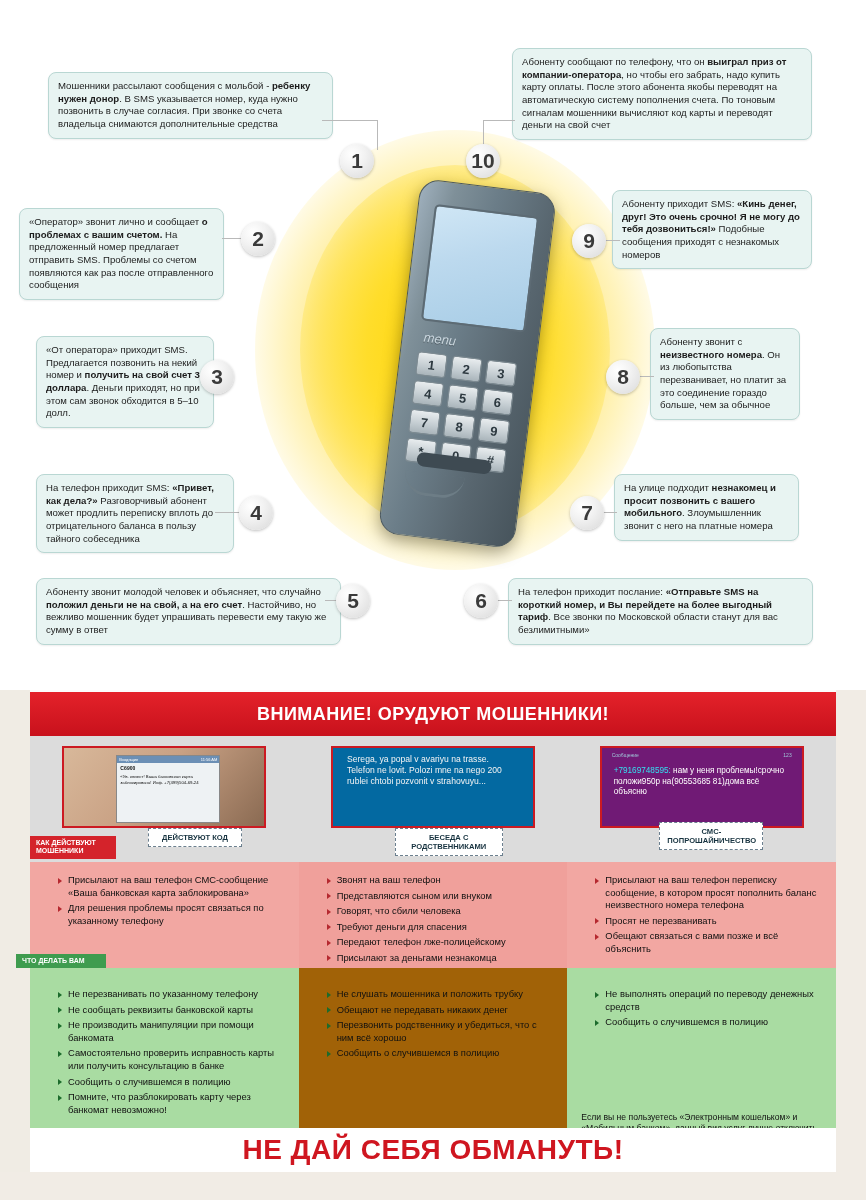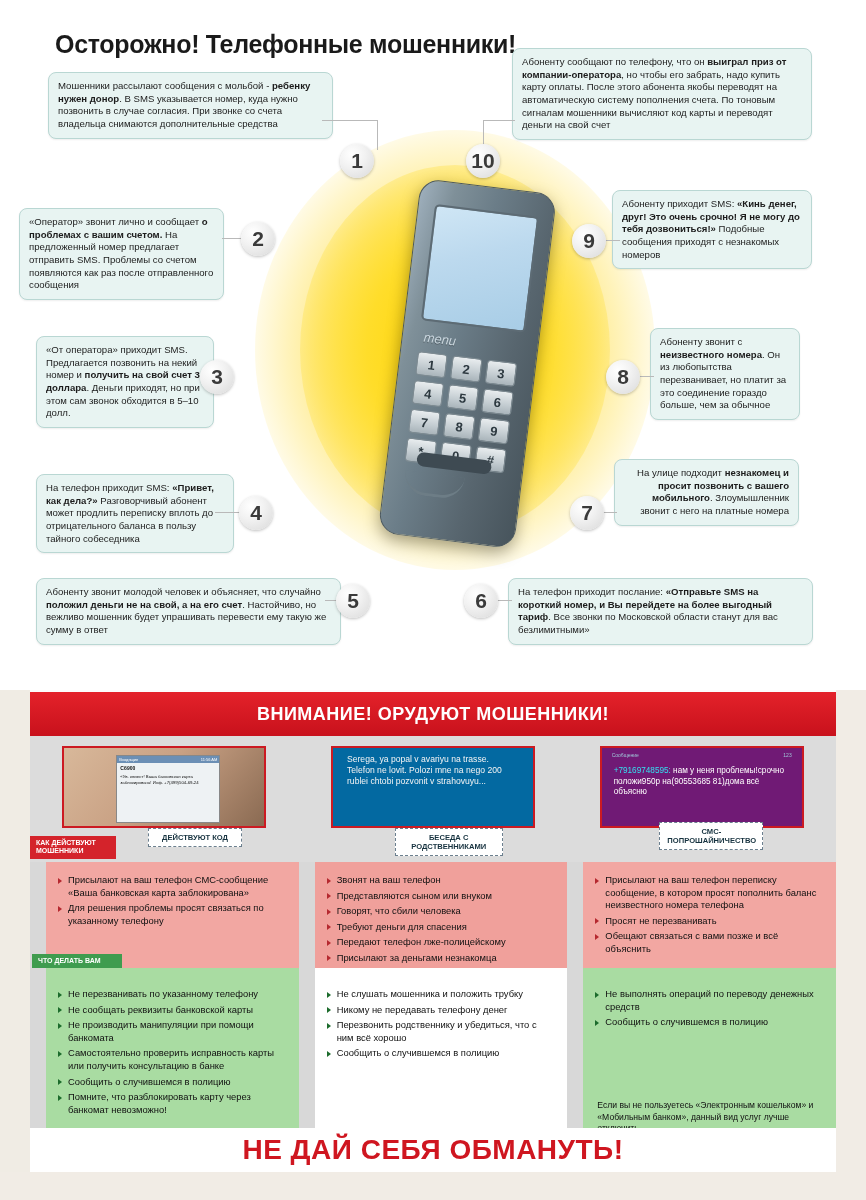--- a/index.html
+++ b/index.html
@@ -157,27 +157,27 @@
     background:#3f9c4f;color:#ffffff;
     font-size:7px;font-weight:bold;padding:3px 6px;line-height:1.2;
   }
   .side-tag.red{background:#d4232b;}
   .cols{
     position:absolute;left:0;top:170px;width:806px;height:258px;
     display:flex;
   }
   .col{flex:1;position:relative;}
   .panel{
-    position:absolute;left:16px;right:0;padding:12px 14px 10px 12px;
+    position:absolute;left:0;right:0;padding:12px 14px 10px 28px;
     font-size:9.4px;line-height:1.34;color:#101010;
   }
   .panel.red{top:0;height:106px;background:#f2a7a2;}
   .panel.green{top:106px;height:152px;background:#a9dca2;}
   .panel.red.c2{background:#f0a09b;}
-  .panel.green.c2{background:#ffffff;}
+  .panel.green.c2{background:#a16207;}
   ul.bul{margin:0;padding:0;list-style:none;}
   ul.bul li{position:relative;padding-left:10px;margin-bottom:3px;}
   ul.bul li:before{
     content:"";position:absolute;left:0;top:3.5px;
     border-left:4px solid #b5282f;border-top:3px solid transparent;border-bottom:3px solid transparent;
   }
   .panel.green ul.bul li:before{border-left-color:#1c6b2c;}
   .note{
     position:absolute;left:14px;bottom:8px;right:14px;
     font-size:8.6px;line-height:1.3;color:#101010;
@@ -198,21 +198,20 @@
 
 <div class="page">
 
   <div class="edge-t"></div>
   <div class="edge-l"></div>
   <div class="edge-r"></div>
   <div class="edge-b"></div>
 
   <div class="top">
 
-    <div class="main-title">Осторожно! Телефонные мошенники!</div>
 
     <div class="glow"></div>
     <div class="glow2"></div>
 
     <div class="phone">
       <div class="phone-body"></div>
       <div class="phone-screen"></div>
       <div class="phone-menu">menu</div>
       <div class="keys">
         <div class="keyrow">
@@ -263,21 +262,21 @@
     <div class="num" style="left:606px;top:360px;">8</div>
     <div class="num" style="left:572px;top:224px;">9</div>
     <div class="num" style="left:466px;top:144px;">10</div>
 
     <div class="box" style="left:48px;top:72px;width:265px;">Мошенники рассылают сообщения с мольбой - <b>ребенку нужен донор</b>. В SMS указывается номер, куда нужно позвонить в случае согласия. При звонке со счета владельца снимаются дополнительные средства</div>
     <div class="box" style="left:19px;top:208px;width:185px;">«Оператор» звонит лично и сообщает <b>о проблемах с вашим счетом.</b> На предложенный номер предлагает отправить SMS. Проблемы со счетом появляются как раз после отправленного сообщения</div>
     <div class="box" style="left:36px;top:336px;width:158px;">«От оператора» приходит SMS. Предлагается позвонить на некий номер и <b>получить на свой счет 3 доллара</b>. Деньги приходят, но при этом сам звонок обходится в 5–10 долл.</div>
     <div class="box" style="left:36px;top:474px;width:178px;">На телефон приходит SMS: <b>«Привет, как дела?»</b> Разговорчивый абонент может продлить переписку вплоть до отрицательного баланса в пользу тайного собеседника</div>
     <div class="box" style="left:36px;top:578px;width:285px;">Абоненту звонит молодой человек и объясняет, что случайно <b>положил деньги не на свой, а на его счет</b>. Настойчиво, но вежливо мошенник будет упрашивать перевести ему такую же сумму в ответ</div>
     <div class="box" style="left:508px;top:578px;width:285px;">На телефон приходит послание: <b>«Отправьте SMS на короткий номер, и Вы перейдете на более выгодный тариф</b>. Все звонки по Московской области станут для вас безлимитными»</div>
-    <div class="box" style="left:614px;top:459px;width:165px;text-align:right;">На улице подходит <b>незнакомец и просит позвонить с вашего мобильного</b>. Злоумышленник звонит с него на платные номера</div>
+    <div class="box" style="left:614px;top:474px;width:165px;">На улице подходит <b>незнакомец и просит позвонить с вашего мобильного</b>. Злоумышленник звонит с него на платные номера</div>
     <div class="box" style="left:650px;top:328px;width:130px;">Абоненту звонит с <b>неизвестного номера</b>. Он из любопытства перезванивает, но платит за это соединение гораздо больше, чем за обычное</div>
     <div class="box" style="left:612px;top:190px;width:180px;">Абоненту приходит SMS: <b>«Кинь денег, друг! Это очень срочно! Я не могу до тебя дозвониться!»</b> Подобные сообщения приходят с незнакомых номеров</div>
     <div class="box" style="left:512px;top:48px;width:280px;">Абоненту сообщают по телефону, что он <b>выиграл приз от компании-оператора</b>, но чтобы его забрать, надо купить карту оплаты. После этого абонента якобы переводят на автоматическую систему пополнения счета. По тоновым сигналам мошенники вычисляют код карты и переводят деньги на свой счет</div>
   </div>
 
   <div class="bottom">
 
     <div class="red-banner">ВНИМАНИЕ! ОРУДУЮТ МОШЕННИКИ!</div>
 
     <div class="photos">
@@ -348,21 +347,21 @@
             <li>Представляются сыном или внуком</li>
             <li>Говорят, что сбили человека</li>
             <li>Требуют деньги для спасения</li>
             <li>Передают телефон лже-полицейскому</li>
             <li>Присылают за деньгами незнакомца</li>
           </ul>
         </div>
         <div class="panel green c2">
           <ul class="bul" style="margin-top:8px;">
             <li>Не слушать мошенника и положить трубку</li>
-            <li>Никому не передавать телефону денег</li>
+            <li>Обещают не передавать никаких денег</li>
             <li>Перезвонить родственнику и убедиться, что с ним всё хорошо</li>
             <li>Сообщить о случившемся в полицию</li>
           </ul>
         </div>
       </div>
 
       <div class="col">
         <div class="panel red">
           <ul class="bul">
             <li>Присылают на ваш телефон переписку сообщение, в котором просят пополнить баланс неизвестного номера телефона</li>

